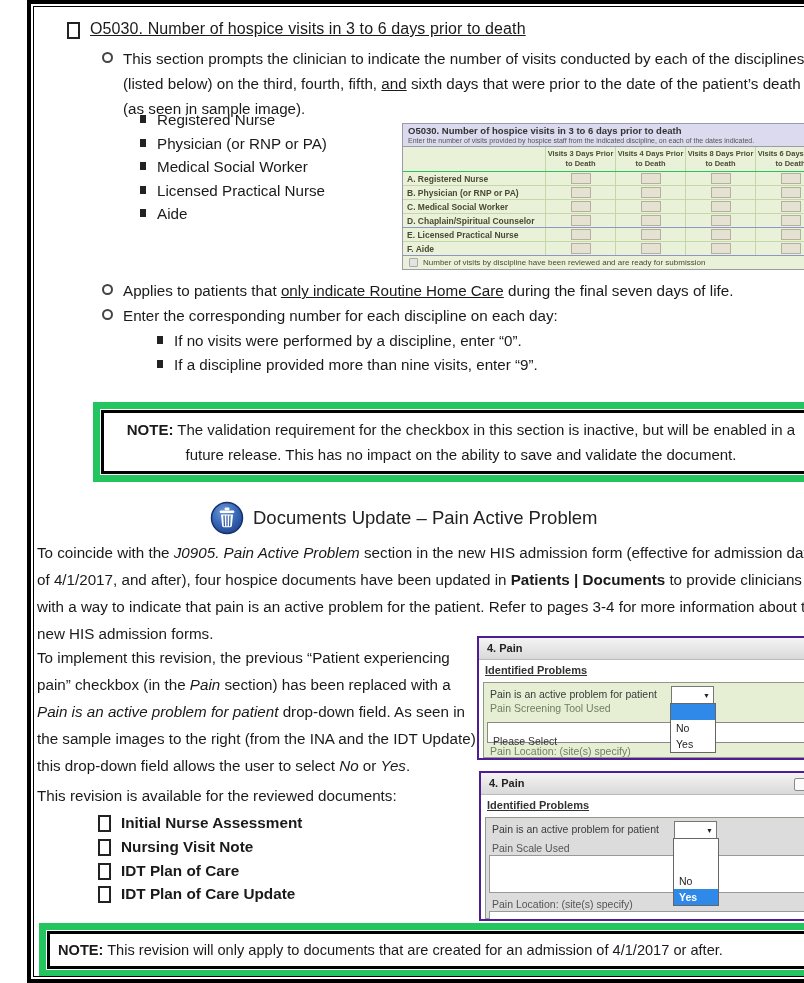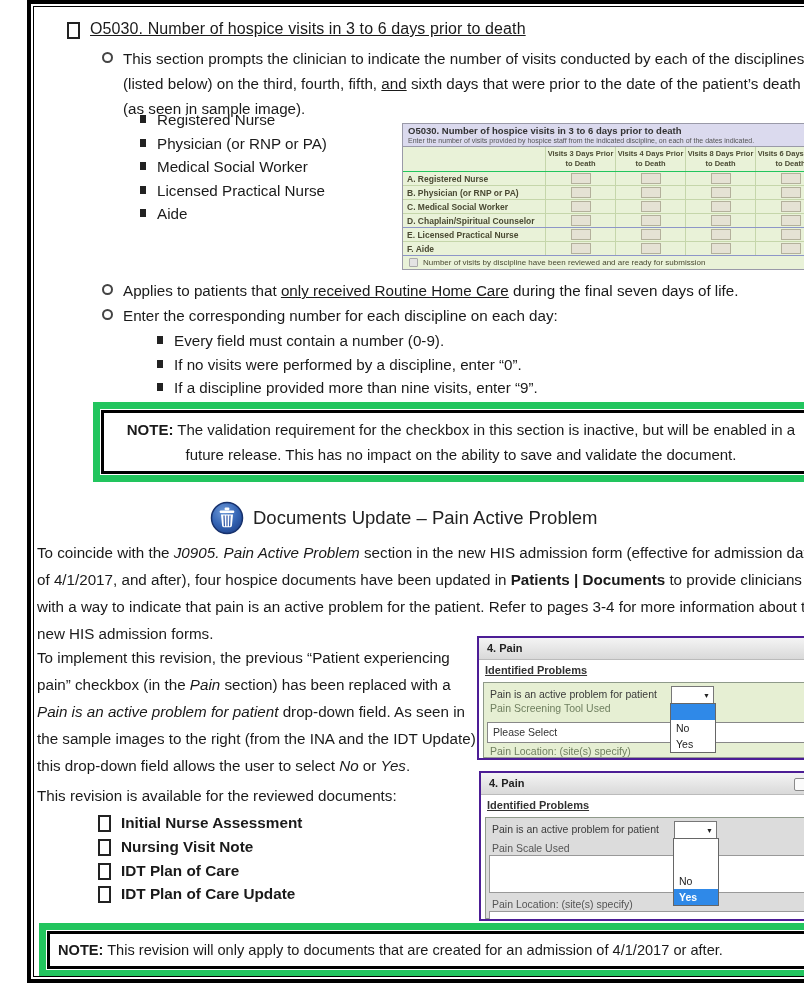--- a/index.html
+++ b/index.html
@@ -57,21 +57,21 @@
   .p-body{position:absolute;left:4px;right:3px;top:44px;bottom:0;border:1px solid #8f9a8a;}
   .p-label-main{position:absolute;left:6px;top:5px;color:#3a3a3a;}
   .mini-select{position:absolute;width:41px;height:17px;background:#fff;border:1px solid #777;}
   .mini-caret{position:absolute;right:3px;top:5px;font-size:7px;color:#222;}
   .dd-list{position:absolute;width:44px;background:#fff;border:1px solid #666;z-index:20;}
   .dd-item{height:16px;line-height:16px;padding-left:5px;color:#222;}
   .dd-blank-hl{height:16px;background:#2f89e8;}
   .dd-blank{height:34px;background:#fff;}
   .dd-sel{background:#2f89e8;color:#fff;font-weight:bold;}
   .wide-select{position:absolute;height:19px;background:#fff;border:1px solid #888;}
-  .ws-text{position:absolute;left:5px;top:3px;color:#333;}
+  .ws-text{position:absolute;left:5px;top:12px;color:#333;}
   .ws-caret{position:absolute;right:5px;top:6px;font-size:7px;color:#222;}
   .p-label-sec{position:absolute;left:6px;color:#6f7f5f;}
   .p-label-gray{position:absolute;left:6px;color:#555;}
   .ta{position:absolute;background:#fff;border:1px solid #999;}
   .ta-grip{position:absolute;right:1px;bottom:1px;width:7px;height:7px;
            background:repeating-linear-gradient(135deg,#9a9a9a 0 1px,transparent 1px 3px);}
   .hdr-cb{position:absolute;right:20px;top:5px;width:11px;height:11px;background:#fbfbfb;border:1px solid #8a8a8a;border-radius:2px;}
   .hdr-cb-label{position:absolute;right:3px;top:4px;font-size:11px;color:#333;}
 
   .doc-item{display:flex;align-items:flex-start;font-size:15.3px;font-weight:bold;line-height:23.8px;}
@@ -220,33 +220,29 @@
         </div>
     </div>
     <div class="o-cbrow">
       <span class="o-cb"></span>
       <span>Number of visits by discipline have been reviewed and are ready for submission</span>
     </div>
   </div>
 
   <div class="b bullet-line body-txt" style="left:75px;top:278px;width:722px;">
     <span class="o-bullet"></span>
-    <div><span>Applies to patients that </span><span class="seg-u">only received Routine Home Care</span><span> during the final seven days of life.</span></div>
+    <div><span>Applies to patients that </span><span class="seg-u">only indicate Routine Home Care</span><span> during the final seven days of life.</span></div>
   </div>
 
   <div class="b bullet-line body-txt" style="left:75px;top:303px;width:722px;">
     <span class="o-bullet"></span>
     <div>Enter the corresponding number for each discipline on each day:</div>
   </div>
 
   <div class="b" style="left:130px;top:329px;width:640px;">
-    <div class="bullet-line list-txt">
-        <span class="dot-bullet"></span>
-        <span>Every field must contain a number (0-9).</span>
-      </div>
     <div class="bullet-line list-txt">
         <span class="dot-bullet"></span>
         <span>If no visits were performed by a discipline, enter “0”.</span>
       </div>
     <div class="bullet-line list-txt">
         <span class="dot-bullet"></span>
         <span>If a discipline provided more than nine visits, enter “9”.</span>
       </div>
   </div>
 

